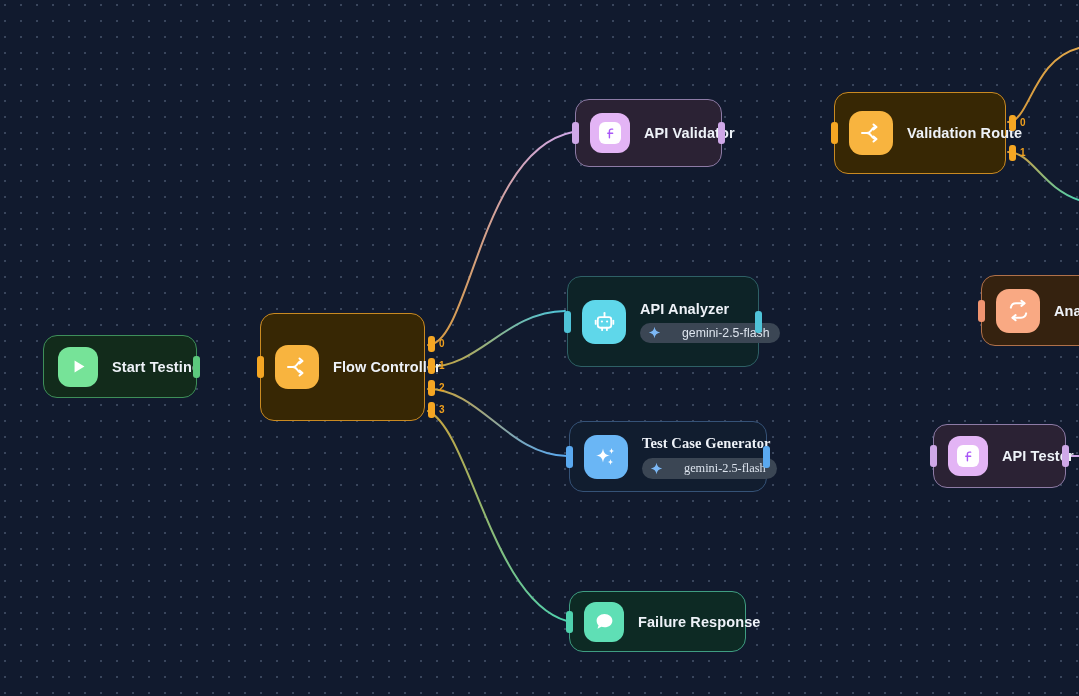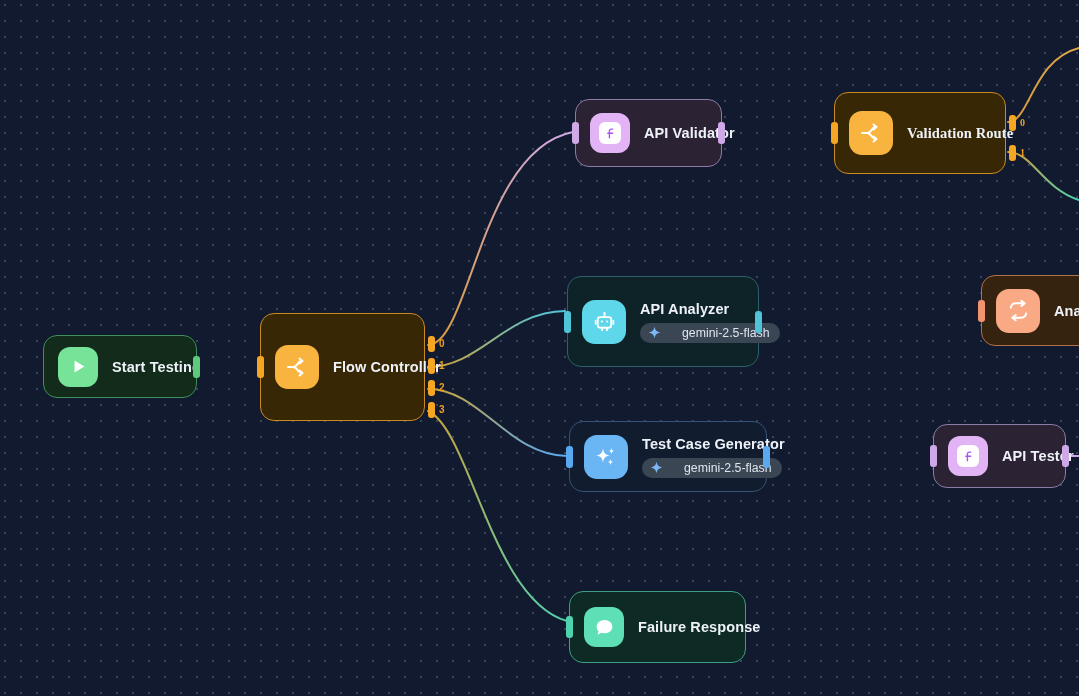--- a/index.html
+++ b/index.html
@@ -117,21 +117,21 @@
   .n-start   { background:#122b1b; border-color:#3e8f5a; }
   .n-start   .node-ico { background:#76e398; }
   .n-flow    { background:#372704; border-color:#c98a22; }
   .n-flow    .node-ico { background:#f8b43f; }
   .n-valid   { background:#2b2234; border-color:#8d7ba6; }
   .n-valid   .node-ico { background:#e3b4f5; }
   .n-route   { background:#372704; border-color:#c98a22; }
   .n-route   .node-ico { background:#f8b43f; }
   .n-analyz  { background:#0d2327; border-color:#2e6066; }
   .n-analyz  .node-ico { background:#5fd7ea; }
-  .n-tcg     { background:#111d2f; border-color:#355277; }
+  .n-tcg     { background:#111d2f; border-color:#355277;font-family:Liberation Serif, serif; }
   .n-tcg     .node-ico { background:#6ab6f5; }
   .n-fail    { background:#0d2a24; border-color:#3f9d82; }
   .n-fail    .node-ico { background:#5fdfb5; }
   .n-tester  { background:#2b2234; border-color:#8d7ba6; }
   .n-tester  .node-ico { background:#e3b4f5; }
   .n-loop    { background:#35220f; border-color:#b0714a; }
   .n-loop    .node-ico { background:#f9a983; }
 
   .p-green  { background:#5cc97d; }
   .p-amber  { background:#f5a623; }
@@ -262,21 +262,21 @@
           <path d="M7 11.5 H16"></path>
         </svg>
       </div>
     </div>
     <div class="node-body">
       <div class="node-title">API Validator</div>
     </div>
     <div class="port out p-purple"></div>
   </div>
 
-  <div class="node n-route" style="left:834px; top:92px; width:172px; height:82px;font-family:Liberation Serif, serif;">
+  <div class="node n-route" style="left:834px; top:92px; width:172px; height:82px;">
     <div class="port in p-amber"></div>
     <div class="node-ico big">
       <svg width="24" height="24" viewBox="0 0 24 24" fill="none" stroke="#ffffff" stroke-width="2" stroke-linecap="round" stroke-linejoin="round">
         <path d="M3 12 H8"></path>
         <path d="M8 12 C13 12 12 6 17 6"></path>
         <path d="M8 12 C13 12 12 18 17 18"></path>
         <path d="M14.5 3.5 L17.5 6 L14.5 8.5"></path>
         <path d="M14.5 15.5 L17.5 18 L14.5 20.5"></path>
       </svg>
     </div>
@@ -363,21 +363,21 @@
           <path d="M7 11.5 H16"></path>
         </svg>
       </div>
     </div>
     <div class="node-body">
       <div class="node-title">API Tester</div>
     </div>
     <div class="port out p-purple"></div>
   </div>
 
-  <div class="node n-fail" style="left:569px; top:591px; width:177px; height:72px;text-align:center;">
+  <div class="node n-fail" style="left:569px; top:591px; width:177px; height:61px;text-align:center;">
     <div class="port in p-mint"></div>
     <div class="node-ico">
       <svg width="21" height="21" viewBox="0 0 24 24" aria-hidden="true">
         <path d="M12 3.5 C17.2 3.5 21 6.9 21 11 C21 15.1 17.2 18.5 12 18.5 C10.7 18.5 9.5 18.3 8.4 18 L4 20.3 L5.2 16.3 C3.8 14.9 3 13.1 3 11 C3 6.9 6.8 3.5 12 3.5 Z" fill="#ffffff"></path>
       </svg>
     </div>
     <div class="node-body">
       <div class="node-title">Failure Response</div>
     </div>
   </div>

